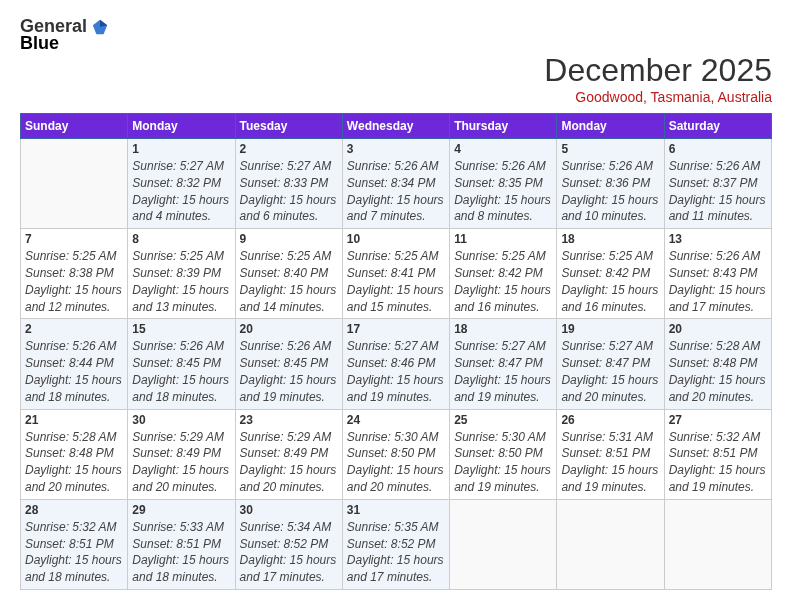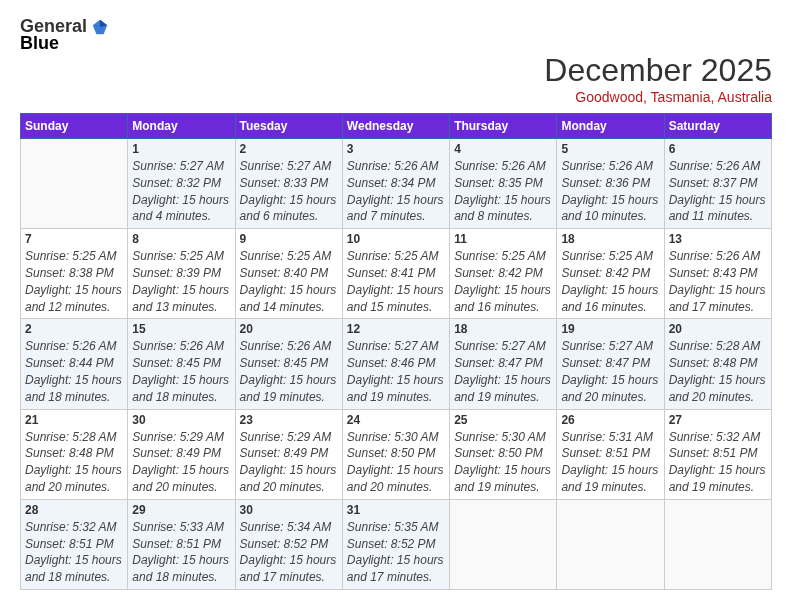--- a/index.html
+++ b/index.html
@@ -210,21 +210,21 @@
           </td>
           <td>
             <span class="day-number">15</span>
             <div class="day-info">Sunrise: 5:26 AM<br>Sunset: 8:45 PM<br>Daylight: 15 hours and 18 minutes.</div>
           </td>
           <td>
             <span class="day-number">20</span>
             <div class="day-info">Sunrise: 5:26 AM<br>Sunset: 8:45 PM<br>Daylight: 15 hours and 19 minutes.</div>
           </td>
           <td>
-            <span class="day-number">12</span>
+            <span class="day-number">17</span>
             <div class="day-info">Sunrise: 5:27 AM<br>Sunset: 8:46 PM<br>Daylight: 15 hours and 19 minutes.</div>
           </td>
           <td>
             <span class="day-number">18</span>
             <div class="day-info">Sunrise: 5:27 AM<br>Sunset: 8:47 PM<br>Daylight: 15 hours and 19 minutes.</div>
           </td>
           <td>
             <span class="day-number">19</span>
             <div class="day-info">Sunrise: 5:27 AM<br>Sunset: 8:47 PM<br>Daylight: 15 hours and 20 minutes.</div>
           </td>

